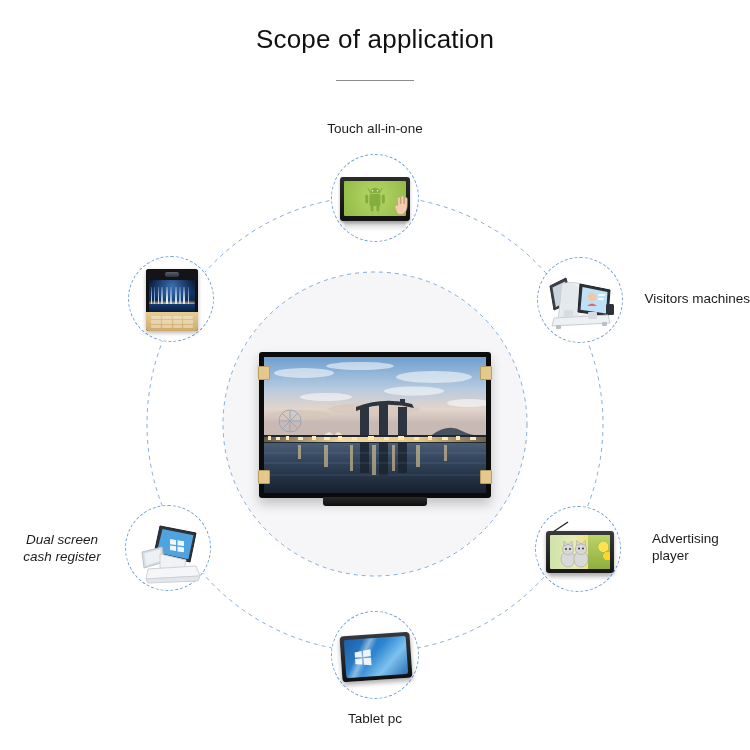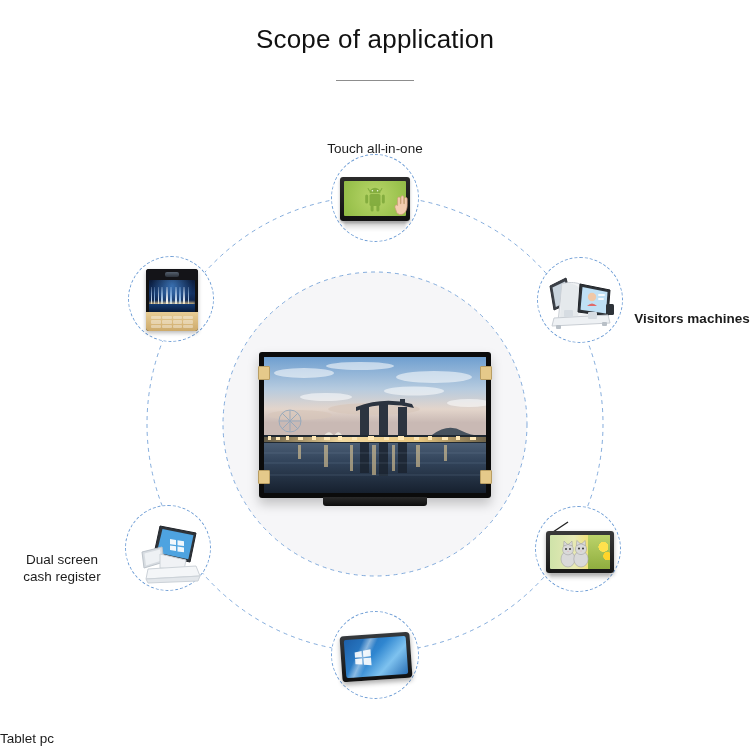--- a/index.html
+++ b/index.html
@@ -32,21 +32,21 @@
     position:absolute;border-radius:50%;
     border:1px dashed #6f9ed6;
     background:#ffffff;
     display:flex;align-items:center;justify-content:center;
     box-sizing:border-box;
   }
   .node .art{position:relative;width:100%;height:100%;}
 
   .label{
     position:absolute;font-size:13.5px;line-height:17px;
-    color:#1c1c1c;white-space:pre-line;margin-top:20px;
+    color:#1c1c1c;white-space:pre-line;
   }
 
   
 
   
   .aio-body{
     position:absolute;left:8px;top:22px;width:70px;height:44px;
     background:linear-gradient(#2b2b2b,#111);
     border-radius:3px;padding:4px 4px 5px 4px;box-sizing:border-box;
     box-shadow:0 2px 3px rgba(0,0,0,.3);
@@ -276,21 +276,21 @@
         <rect x="62" y="32" width="8" height="11" rx="1.5" fill="#2d3238"></rect>
 
         <path d="M10 46 L64 43 L66 51 L8 54 Z" fill="#eef1f4" stroke="#c9ced4" stroke-width="1"></path>
         <rect x="20" y="38" width="9" height="7" rx="1" fill="#d6dce2"></rect>
         <rect x="44" y="40" width="9" height="7" rx="1" fill="#d6dce2"></rect>
         <rect x="12" y="53" width="5" height="4" rx="1" fill="#b9c0c7"></rect>
         <rect x="58" y="50" width="5" height="4" rx="1" fill="#b9c0c7"></rect>
       </svg>
     </div>
   </div>
-  <div class="label" style="left:634px;top:290px;width:116px;text-align:center;font-weight:bold;">Visitors machines</div>
+  <div class="label" style="left:634px;top:290px;width:116px;text-align:right;">Visitors machines</div>
 
   <div class="node" style="left:535px;top:506px;width:86px;height:86px;">
     <div class="art">
       <svg class="adv-antenna" viewBox="0 0 18 12">
         <line x1="1" y1="11" x2="16" y2="1" stroke="#222" stroke-width="1.4"></line>
       </svg>
       <div class="adv-body">
         <div class="adv-screen">
           <div class="leaf"></div>
           <svg viewBox="0 0 60 34" width="100%" height="100%" style="position:absolute;inset:0">
@@ -313,20 +313,22 @@
             <g fill="#e8a0a8">
               <path d="M17.3 16.2h1.4l-.7 1z"></path>
                 <path d="M30.3 15.8h1.4l-.7 1z"></path>
             </g>
           </svg>
         </div>
       </div>
       <div class="adv-reflect"></div>
     </div>
   </div>
+  <div class="label" style="left:652px;top:530px;width:98px;text-align:left;white-space:pre-line;">Advertising
+player</div>
 
   <div class="node" style="left:125px;top:505px;width:86px;height:86px;">
     <div class="art">
       <svg class="pos" viewBox="0 0 74 68">
 
         <polygon points="26,10 62,17 56,46 20,38" fill="#2f343a" stroke="#20242a" stroke-width="1"></polygon>
         <polygon points="28.5,13 59.5,19.2 54.3,43.2 22.8,36.4" fill="#4ea3e0"></polygon>
 
         <g fill="#ffffff" opacity=".92">
           <polygon points="36,23 42,24 42,29 36,28.2"></polygon>
@@ -338,41 +340,41 @@
         <polygon points="8,36 28,31 30,46 10,52" fill="#d7dce1" stroke="#bcc3ca" stroke-width="1"></polygon>
         <polygon points="10.5,37.5 26,33.4 27.6,44.6 12,49.4" fill="#eef1f4"></polygon>
 
         <path d="M26,38 L52,44 L50,54 L26,52 Z" fill="#f0f2f5" stroke="#ccd2d8" stroke-width="1"></path>
 
         <path d="M14,53 L62,50 L66,60 L12,63 Z" fill="#f4f6f8" stroke="#ccd2d8" stroke-width="1"></path>
         <path d="M12,63 L66,60 L64,65 L14,67 Z" fill="#e3e7eb" stroke="#ccd2d8" stroke-width="1"></path>
       </svg>
     </div>
   </div>
-  <div class="label" style="left:4px;top:531px;width:116px;text-align:center;white-space:pre-line;">Dual screen
+  <div class="label" style="left:4px;top:531px;width:116px;text-align:center;white-space:pre-line;font-style:italic;">Dual screen
 cash register</div>
 
   <div class="node" style="left:331px;top:611px;width:88px;height:88px;">
     <div class="art">
       <div class="tab-body">
         <div class="tab-screen">
           <svg viewBox="0 0 62 38" width="100%" height="100%" style="position:absolute;inset:0">
             <g fill="#ffffff" opacity=".9">
               <polygon points="10,13 17,12 17,18 10,18.4"></polygon>
               <polygon points="18.4,11.8 26,10.8 26,17.8 18.4,18"></polygon>
               <polygon points="10,19.6 17,19.4 17,25.6 10,24.8"></polygon>
               <polygon points="18.4,19.3 26,19.2 26,26.8 18.4,25.9"></polygon>
             </g>
           </svg>
           <div class="sheen"></div>
         </div>
       </div>
     </div>
   </div>
-  <div class="label" style="left:0;top:710px;width:750px;">Tablet pc</div>
+  <div class="label" style="left:0;top:710px;width:750px;text-align:center;">Tablet pc</div>
 
   <div class="lcd">
     <div class="lcd-screen">
       <svg viewBox="0 0 222 136" width="100%" height="100%" style="position:absolute;inset:0" preserveAspectRatio="none">
         <defs>
           <linearGradient id="sky" x1="0" y1="0" x2="0" y2="1">
             <stop offset="0%" stop-color="#6f9fd0"></stop>
             <stop offset="38%" stop-color="#b6cbdf"></stop>
             <stop offset="62%" stop-color="#e3d5cb"></stop>
             <stop offset="78%" stop-color="#c9b9b4"></stop>

